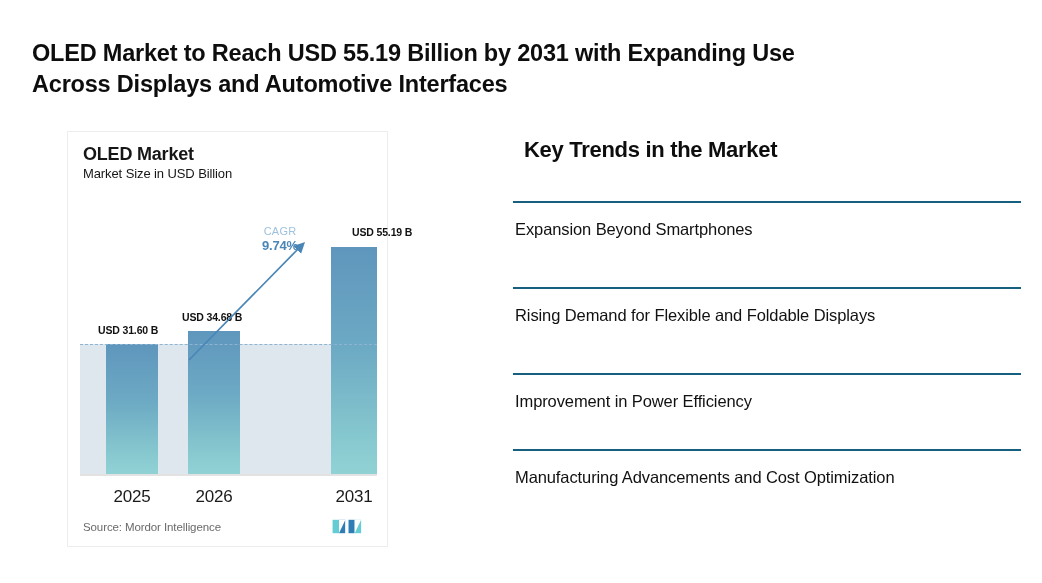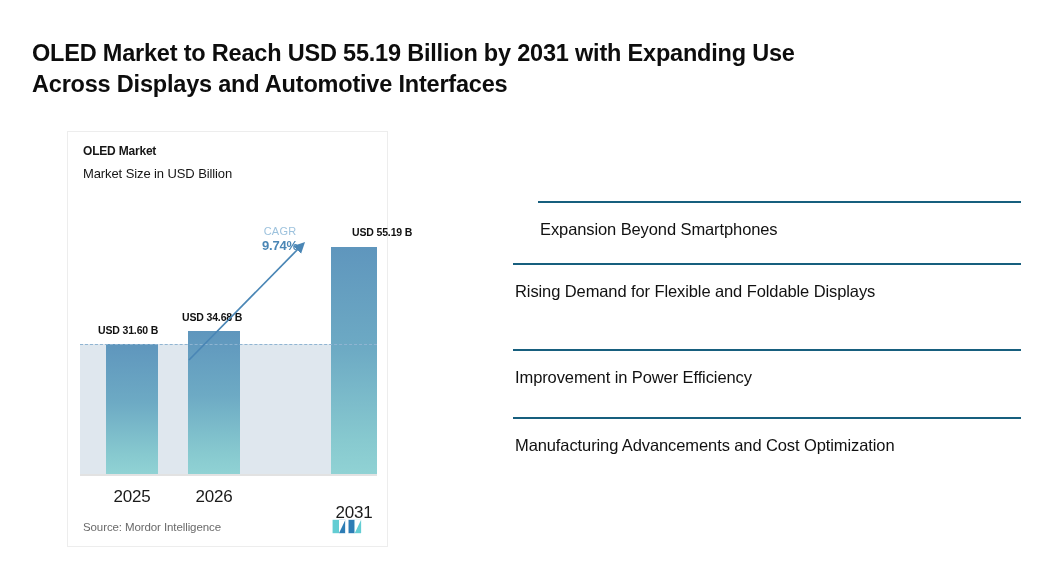--- a/index.html
+++ b/index.html
@@ -66,21 +66,21 @@
     width: 321px;
     height: 416px;
     background: #ffffff;
     border: 1px solid #ededed;
     box-sizing: border-box;
   }
   #chart-title {
     position: absolute;
     left: 15px;
     top: 12px;
-    font-size: 12px;
+    font-size: 18px;
     font-weight: bold;
     color: #161616;
     letter-spacing: -0.2px;
   }
   #chart-subtitle {
     position: absolute;
     left: 15px;
     top: 34px;
     font-size: 13px;
     font-weight: normal;
@@ -283,45 +283,46 @@
 
     <div id="cagr-box">
       <div id="cagr-label">CAGR</div>
       <div id="cagr-value">9.74%</div>
     </div>
   </div>
 
   <div id="xticks">
     <div class="xtick" id="tick-0" style="left: 22px; width: 60px; top: 0px;">2025</div>
     <div class="xtick" id="tick-1" style="left: 104px; width: 60px; top: 0px;">2026</div>
-    <div class="xtick" id="tick-2" style="left: 244px; width: 60px; top: 16px;">2031</div>
+    <div class="xtick" id="tick-2" style="left: 244px; width: 60px; top: 0px;">2031</div>
   </div>
 
   <div id="source-row">
     <div id="source-text">Source: Mordor Intelligence</div>
     <svg id="source-logo" viewBox="0 0 103 50">
       <polygon points="2,2 24,2 24,48 2,48" fill="#63cdd3"></polygon>
       <polygon points="24,2 46,2 46,48 24,48" fill="#2e7db5"></polygon>
       <polygon points="24,2 46,2 24,48" fill="#ffffff"></polygon>
       <polygon points="56,2 78,2 78,48 56,48" fill="#2e7db5"></polygon>
       <polygon points="78,2 100,2 100,48 78,48" fill="#63cdd3"></polygon>
       <polygon points="78,2 100,2 78,48" fill="#ffffff"></polygon>
       <rect x="46" y="2" width="10" height="46" fill="#ffffff"></rect>
     </svg>
   </div>
 </div>
 
 <div id="trends-panel">
+  <div id="trends-title">Key Trends in the Market</div>
   <div id="trends-list">
-      <div class="trend-item" style="height: 62px; border-top-color: rgb(23, 95, 126); margin-left: 25px;">
+      <div class="trend-item" style="height: 86px; border-top-color: rgb(23, 95, 126);">
         <div class="trend-text">Expansion Beyond Smartphones</div>
       </div>
       <div class="trend-item" style="height: 86px; border-top-color: rgb(23, 95, 126);">
         <div class="trend-text">Rising Demand for Flexible and Foldable Displays</div>
       </div>
-      <div class="trend-item" style="height: 68px; border-top-color: rgb(23, 95, 126);">
+      <div class="trend-item" style="height: 76px; border-top-color: rgb(23, 95, 126);">
         <div class="trend-text">Improvement in Power Efficiency</div>
       </div>
       <div class="trend-item" style="height: 86px; border-top-color: rgb(23, 95, 126);">
         <div class="trend-text">Manufacturing Advancements and Cost Optimization</div>
       </div>
     </div>
 </div>
 
 </body></html>

